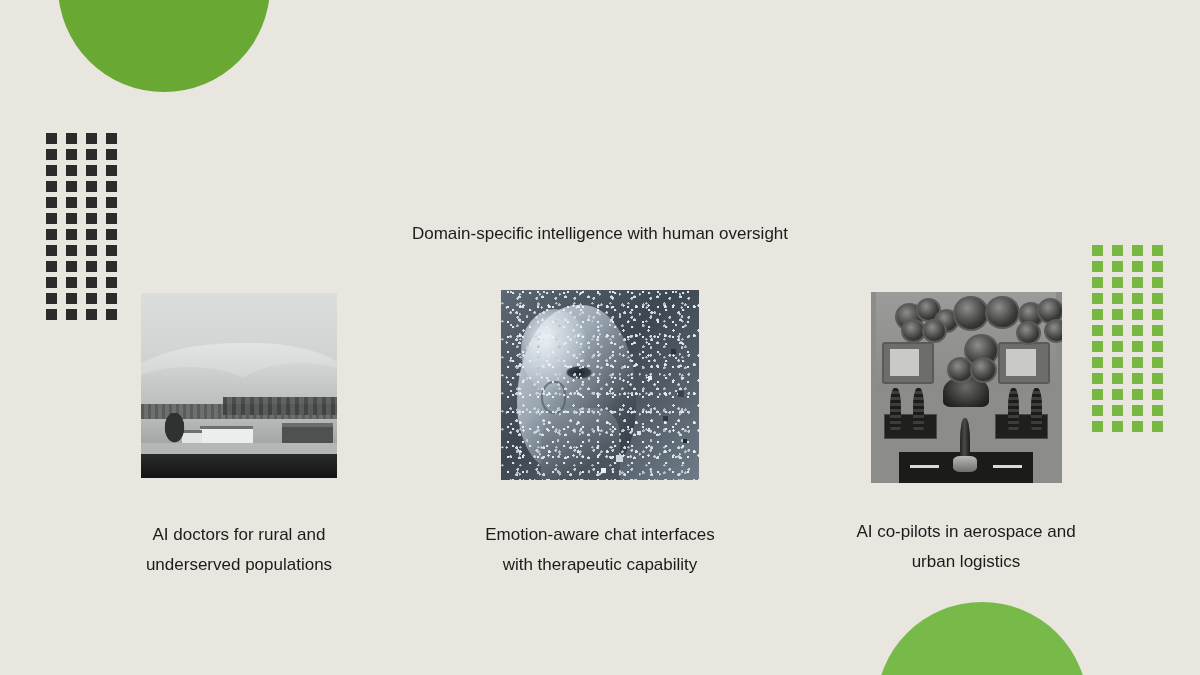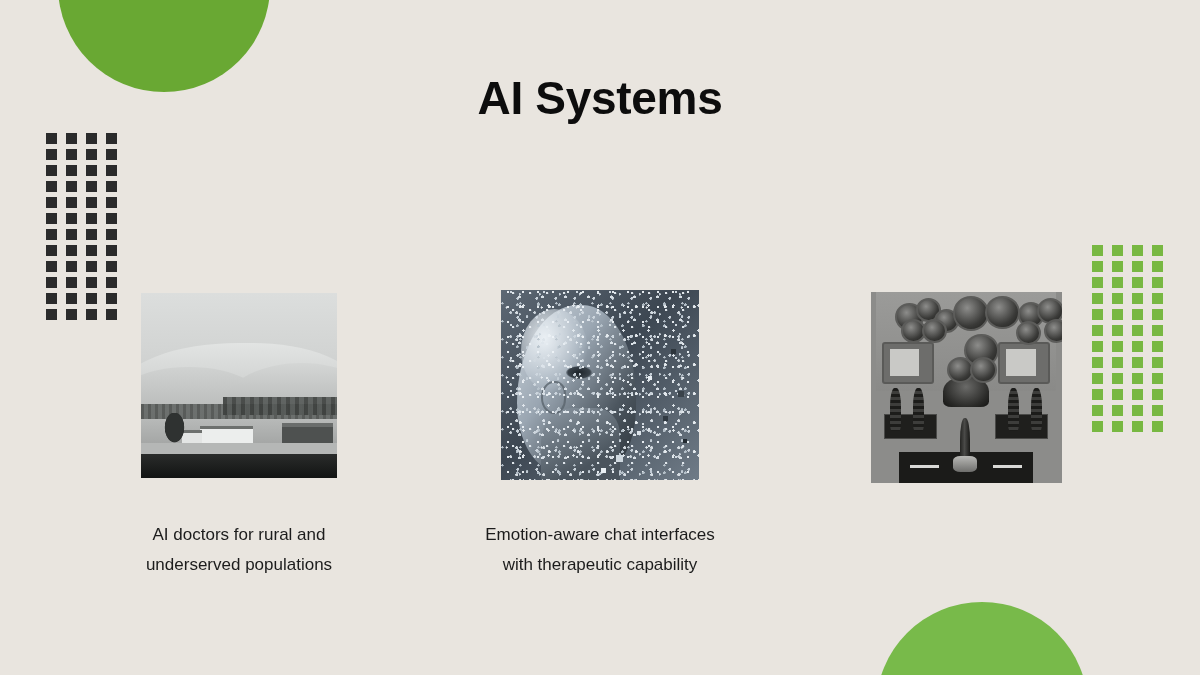--- a/index.html
+++ b/index.html
@@ -444,23 +444,23 @@
       <span style="background: rgb(120, 184, 66);"></span>
       <span style="background: rgb(120, 184, 66);"></span>
       <span style="background: rgb(120, 184, 66);"></span>
       <span style="background: rgb(120, 184, 66);"></span>
       <span style="background: rgb(120, 184, 66);"></span>
       <span style="background: rgb(120, 184, 66);"></span>
       <span style="background: rgb(120, 184, 66);"></span>
     </div>
 
   <div class="title">
-    <div>AI Systems</div>
   </div>
 
+  <div class="subtitle">Domain-specific intelligence with human oversight</div>
 
   <div class="card card-1">
     <div class="thumb thumb-1">
       <div class="landscape">
         <div class="ls-sky"></div>
         <div class="ls-hill-far"></div>
         <div class="ls-hill-mid"></div>
         <div class="ls-hill-right"></div>
         <div class="ls-field"></div>
         <div class="ls-treeline"></div>
@@ -519,15 +519,16 @@
           <div class="cp-gauge" style="left: 87%; top: 3%; width: 12%; height: 11.52%;"></div>
           <div class="cp-gauge" style="left: 91%; top: 14%; width: 11%; height: 10.56%;"></div>
           <div class="cp-gauge" style="left: 16%; top: 14%; width: 11%; height: 10.56%;"></div>
           <div class="cp-gauge" style="left: 27%; top: 14%; width: 11%; height: 10.56%;"></div>
           <div class="cp-gauge" style="left: 76%; top: 15%; width: 11%; height: 10.56%;"></div>
           <div class="cp-gauge" style="left: 49%; top: 22%; width: 16%; height: 15.36%;"></div>
           <div class="cp-gauge" style="left: 40%; top: 34%; width: 12%; height: 11.52%;"></div>
           <div class="cp-gauge" style="left: 52%; top: 34%; width: 12%; height: 11.52%;"></div>
         </div>
     </div>
+    <div class="caption">AI co-pilots in aerospace and urban logistics</div>
   </div>
 
 </div>
 
 </body></html>

